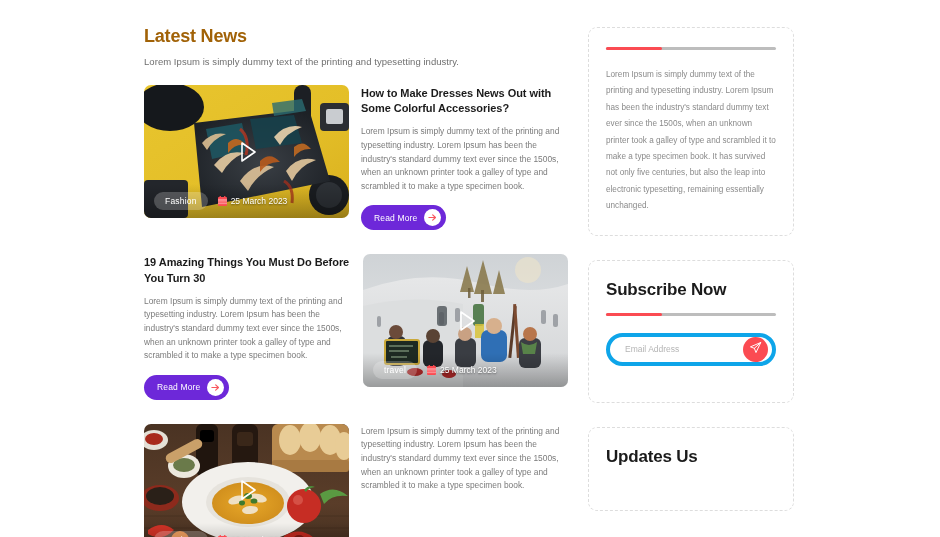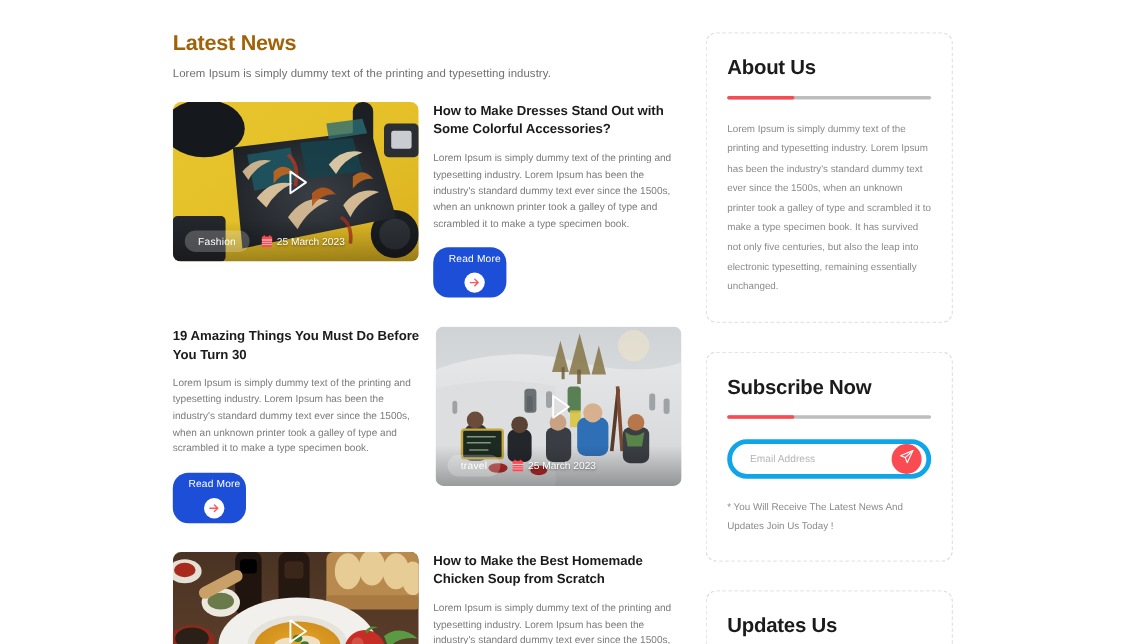--- a/index.html
+++ b/index.html
@@ -117,27 +117,26 @@
   .post-text {
     font-size: 8.4px;
     line-height: 1.62;
     color: #7b7b7b;
     margin-bottom: 12px;
   }
   .read-more {
     display: inline-flex;
     align-items: center;
     gap: 7px;
-    background: #1d4ed8;
+    background: #6d28d9;
     border: none;
     border-radius: 13px;
     padding: 4px 5px 4px 13px;
     cursor: pointer;
     font-family: inherit;
-    flex-direction: column;
   }
   .read-more .rm-label {
     color: #fff;
     font-size: 8.5px;
     letter-spacing: 0.15px;
   }
   .rm-circle {
     width: 17px;
     height: 17px;
     border-radius: 50%;
@@ -295,21 +294,21 @@
               <rect x="6.1" y="0" width="1.3" height="2.4" fill="#fb4b52"></rect>
               <rect x="0" y="3.6" width="9" height="0.8" fill="#ffffff" opacity="0.85"></rect>
               <rect x="0" y="5.6" width="9" height="0.7" fill="#ffffff" opacity="0.6"></rect>
               <rect x="0" y="7.4" width="9" height="0.7" fill="#ffffff" opacity="0.6"></rect>
             </svg>
             <span>25 March 2023</span>
           </span>
         </div>
       </div>
       <div class="post-body">
-        <div class="post-title">How to Make Dresses Stand Out with Some Colorful Accessories?</div>
+        <div class="post-title">How to Make Dresses News Out with Some Colorful Accessories?</div>
         <div class="post-text">Lorem Ipsum is simply dummy text of the printing and typesetting industry. Lorem Ipsum has been the industry's standard dummy text ever since the 1500s, when an unknown printer took a galley of type and scrambled it to make a type specimen book.</div>
         <button class="read-more">
           <span class="rm-label">Read More</span>
           <span class="rm-circle">
             <svg width="9" height="9" viewBox="0 0 10 10">
               <path d="M1 5 H8 M5.2 2 L8.3 5 L5.2 8" stroke="#f9565d" stroke-width="1.3" fill="none" stroke-linecap="round" stroke-linejoin="round"></path>
             </svg>
           </span>
         </button>
       </div>
@@ -490,51 +489,48 @@
               <rect x="6.1" y="0" width="1.3" height="2.4" fill="#fb4b52"></rect>
               <rect x="0" y="3.6" width="9" height="0.8" fill="#ffffff" opacity="0.85"></rect>
               <rect x="0" y="5.6" width="9" height="0.7" fill="#ffffff" opacity="0.6"></rect>
               <rect x="0" y="7.4" width="9" height="0.7" fill="#ffffff" opacity="0.6"></rect>
             </svg>
             <span>25 March 2023</span>
           </span>
         </div>
       </div>
       <div class="post-body">
-        <div class="post-title">How to Make the Best Homemade Chicken Soup from Scratch</div>
         <div class="post-text">Lorem Ipsum is simply dummy text of the printing and typesetting industry. Lorem Ipsum has been the industry's standard dummy text ever since the 1500s, when an unknown printer took a galley of type and scrambled it to make a type specimen book.</div>
 
       </div>
     </div>
 
   </div>
 
   <div class="sidebar">
 
     <div class="card">
-      <div class="card-title">About Us</div>
       <div class="divider"></div>
       <div class="card-text">Lorem Ipsum is simply dummy text of the printing and typesetting industry. Lorem Ipsum has been the industry's standard dummy text ever since the 1500s, when an unknown printer took a galley of type and scrambled it to make a type specimen book. It has survived not only five centuries, but also the leap into electronic typesetting, remaining essentially unchanged.</div>
     </div>
 
     <div class="card">
       <div class="card-title">Subscribe Now</div>
       <div class="divider"></div>
       <div class="sub-input-wrap">
         <input class="sub-input" type="text" placeholder="Email Address" style="">
         <button class="send-btn">
           <span>
             <svg width="13" height="13" viewBox="0 0 16 16">
               <path d="M14.5 1.8 L1.8 7.2 L6.6 9.0 L8.6 14.2 Z" fill="none" stroke="#ffffff" stroke-width="1.2" stroke-linejoin="round"></path>
               <path d="M6.6 9.0 L14.5 1.8" fill="none" stroke="#ffffff" stroke-width="1.2" stroke-linecap="round"></path>
             </svg>
           </span>
         </button>
       </div>
-      <div class="sub-note">* You Will Receive The Latest News And Updates Join Us Today !</div>
     </div>
 
     <div class="card follow-card">
       <div class="card-title">Updates Us</div>
     </div>
 
   </div>
 
 </div>
 

